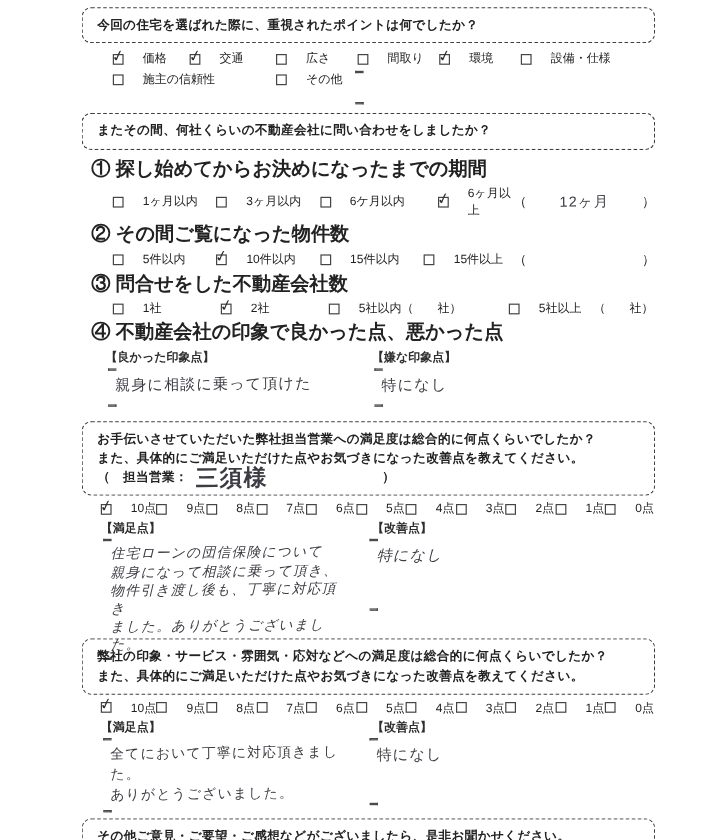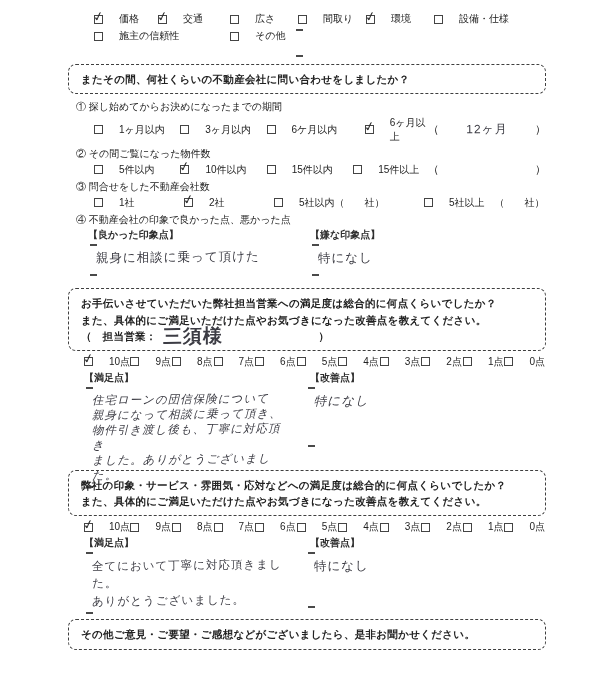--- a/index.html
+++ b/index.html
@@ -42,33 +42,36 @@
   .hand {
     font-family:"Liberation Sans", cursive, sans-serif;
     color:#3c3c44;
     letter-spacing:1px;
     transform:rotate(-0.6deg);
   }
   .bk { display:flex; align-items:stretch;flex-direction:column; }
   .bk-l { width:7px; border:1.2px solid #4a4a4a; border-right:none; flex:0 0 auto; }
   .bk-r { width:7px; border:1.2px solid #4a4a4a; border-left:none; flex:0 0 auto; }
   .bk-body { flex:1; padding:3px 6px; }
-  .item-label { font-size:10px; font-weight:400; color:#222; line-height:1.35; }
+  .item-label { font-size:16px; font-weight:700; color:#222; line-height:1.35; }
   .opts { display:flex; align-items:center; padding-left:18px; margin:2px 0 3px 0; }
   .score-row { display:flex; align-items:flex-end; gap:0; padding-left:16px; margin-top:4px; }
   .score-row .cb { width:43px; }
   .col-labels { display:flex; font-size:10px; font-weight:600; padding-left:18px; margin-top:2px; }
   .ans-cols { display:flex; gap:10px; padding-left:20px; margin-top:2px; }
   .paren { font-size:11px; color:#222; }
 </style>
 </head>
 <body>
 
 <div class="page">
 
+  <div class="dashed-box">
+    <span>今回の住宅を選ばれた際に、重視されたポイントは何でしたか？</span>
+  </div>
   <div class="indent" style="margin-top:6px;">
     <div class="row" style="gap:0;">
       <span class="cb" style="width:64px;">
           <span class="box checked"></span>
           <span>価格</span>
         </span>
       <span class="cb" style="width:72px;">
           <span class="box checked"></span>
           <span>交通</span>
         </span>

